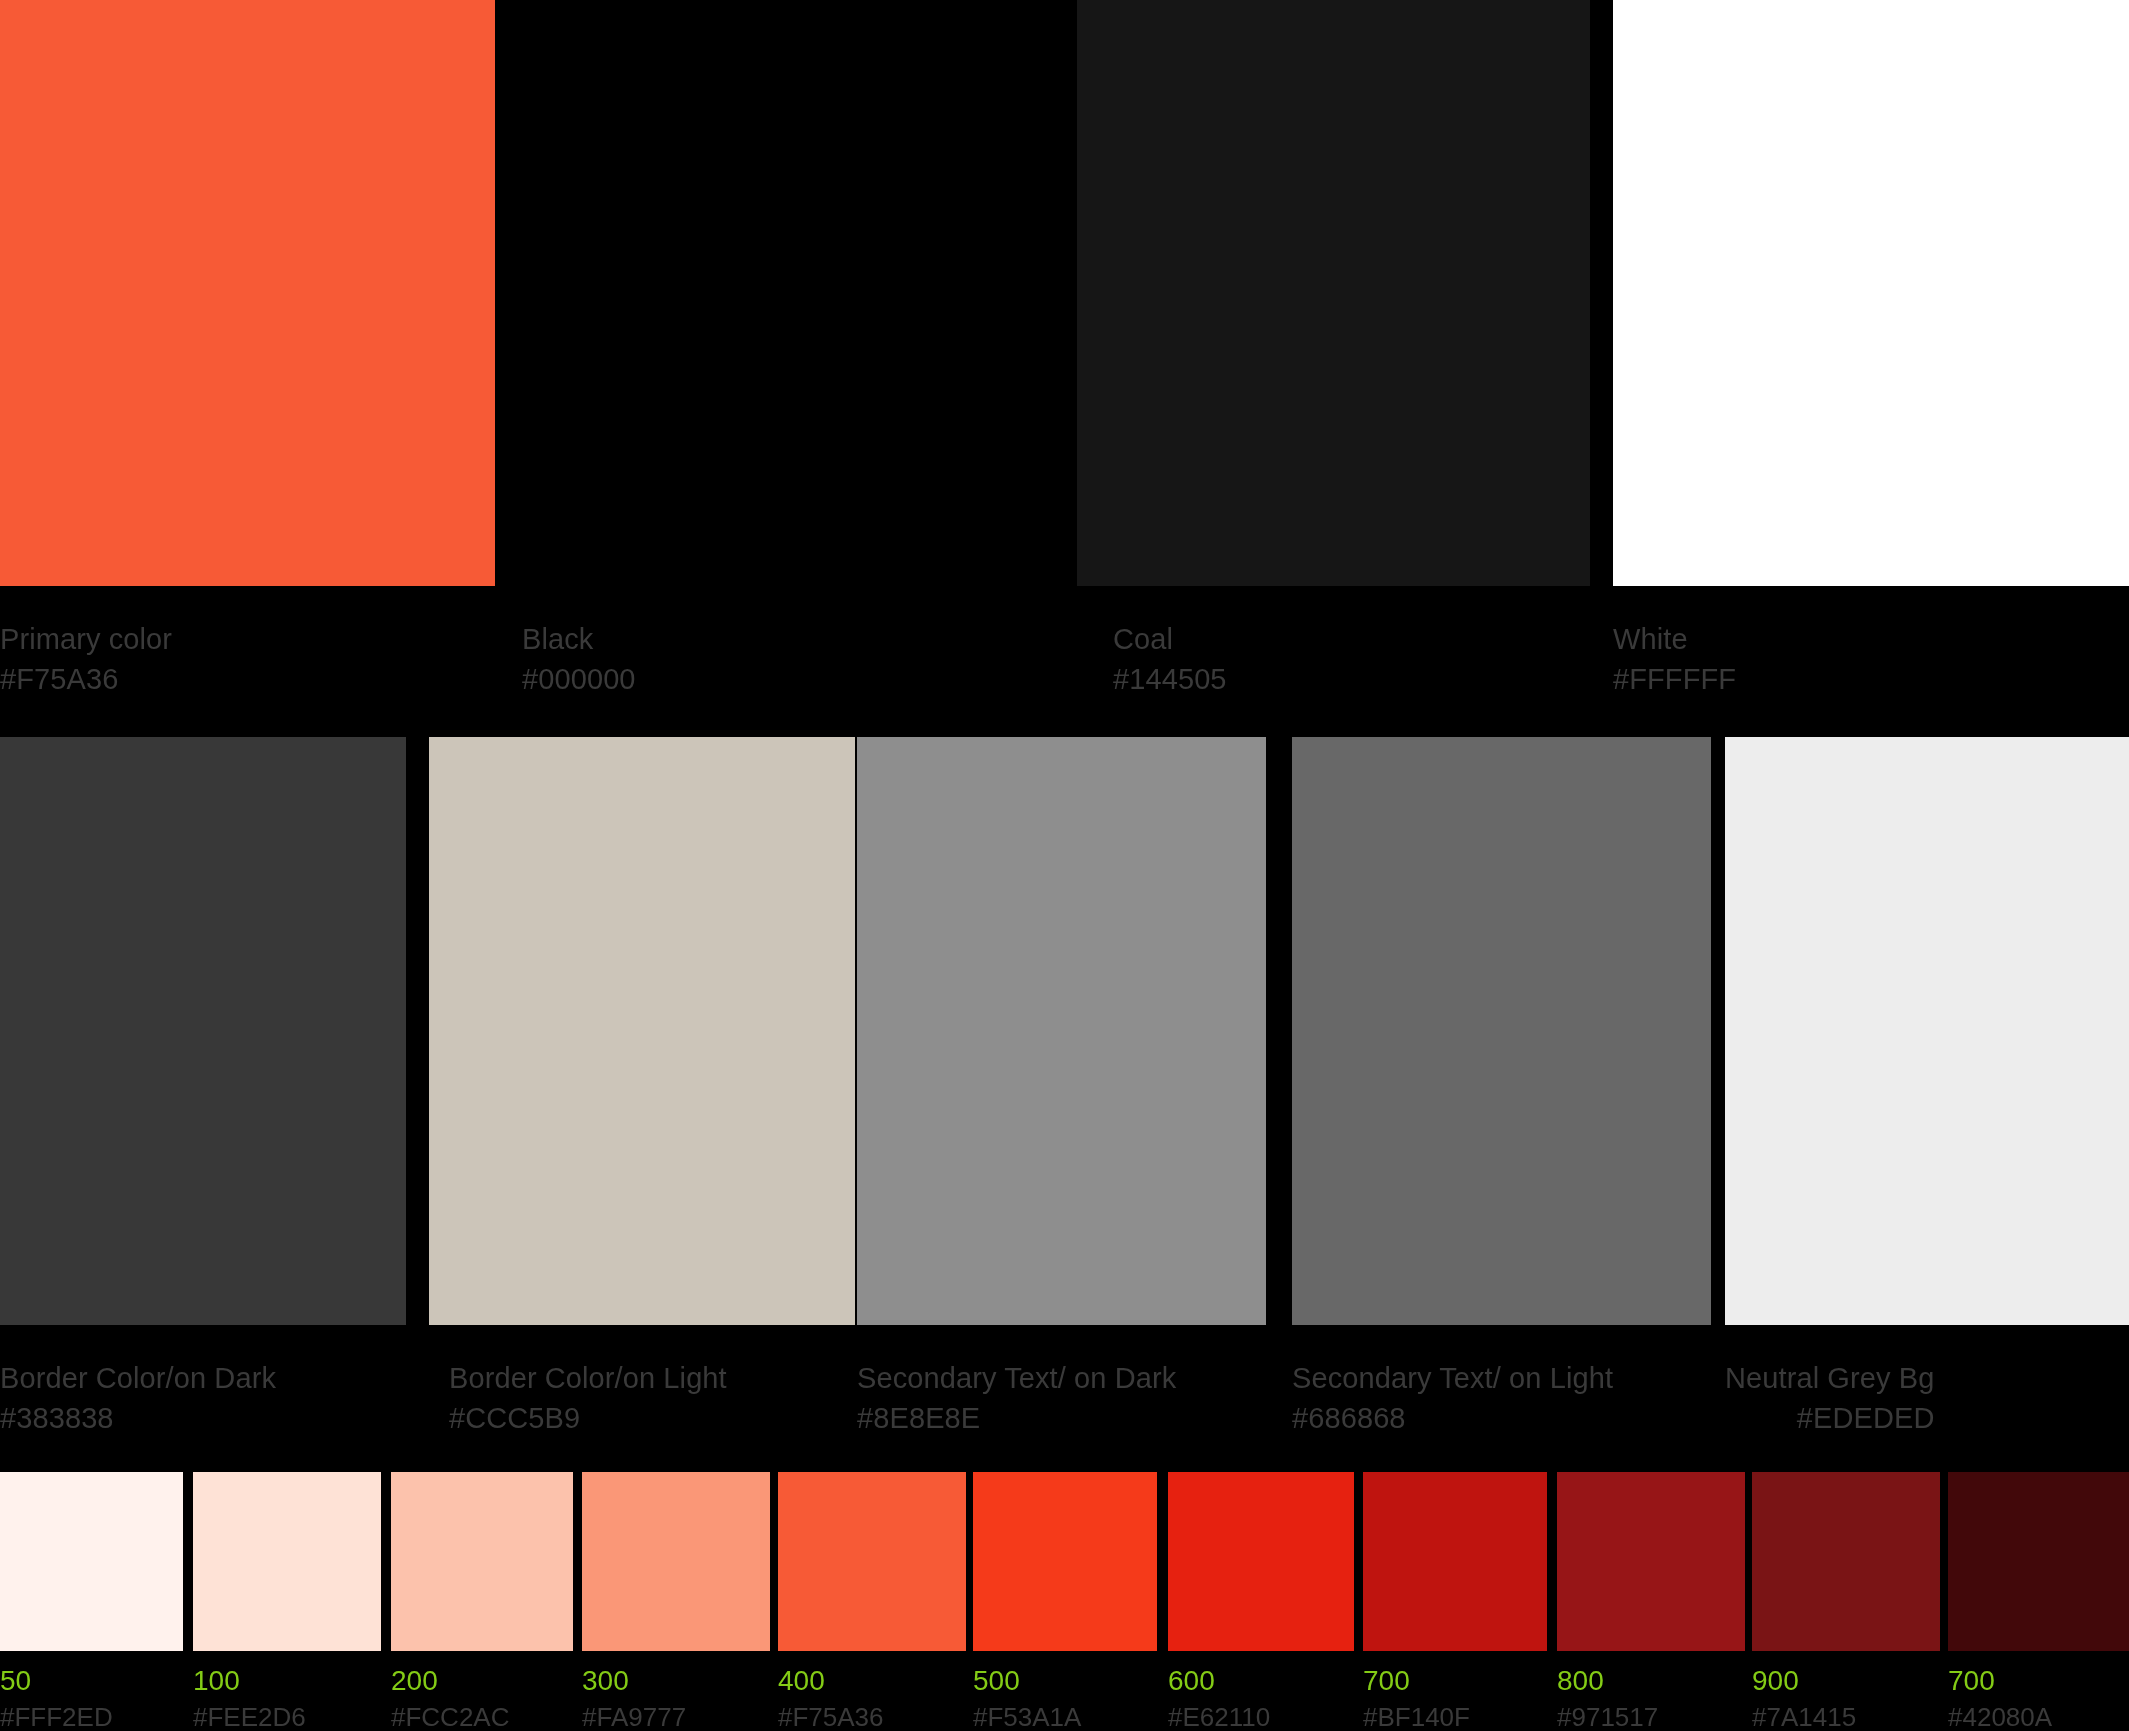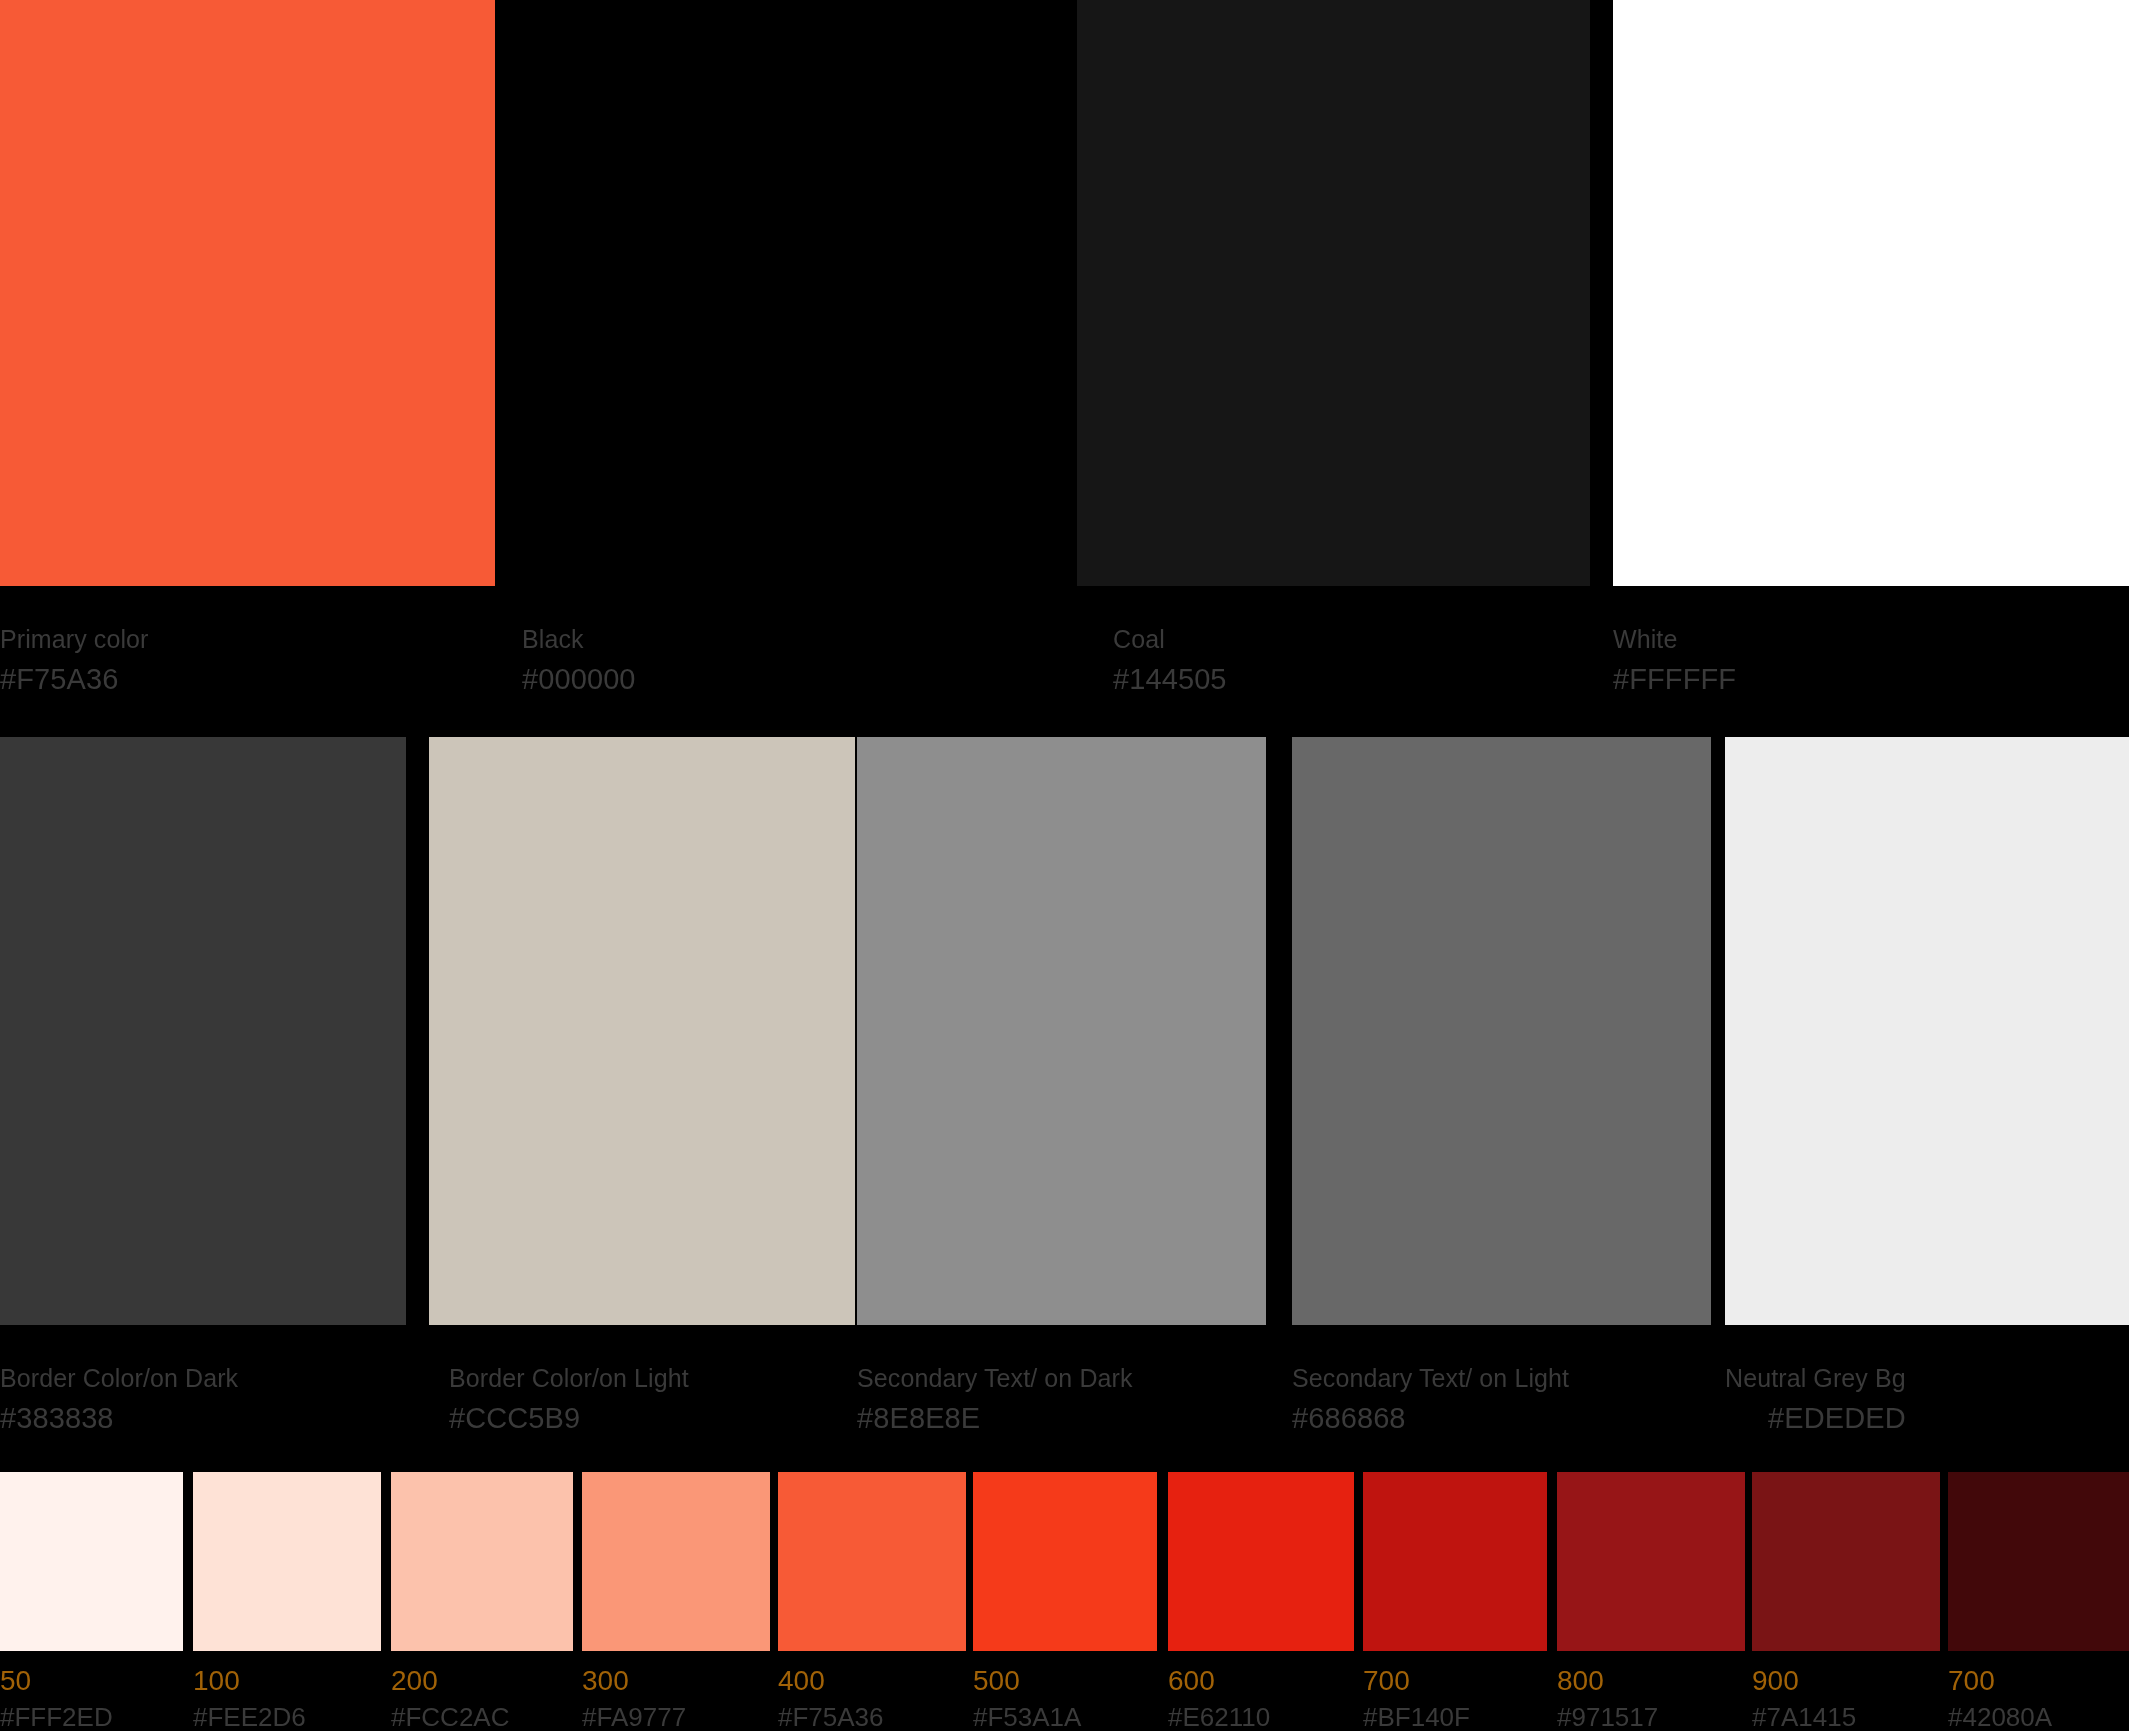--- a/index.html
+++ b/index.html
@@ -28,42 +28,42 @@
     position: absolute;
   }
 
   
   .label-group {
     position: absolute;
     color: #3a3a3a;
     white-space: nowrap;
   }
   .label-name {
-    font-size: 25px;
+    font-size: 29px;
     line-height: 40px;
     letter-spacing: 0.1px;
     color: #3a3a3a;
   }
   .label-hex {
     font-size: 29px;
     line-height: 40px;
     letter-spacing: 0.1px;
     color: #3a3a3a;
   }
 
   
   .scale-label {
     position: absolute;
     color: #3a3a3a;
     white-space: nowrap;
   }
   .scale-step {
     font-size: 28px;
     line-height: 37px;
-    color: #a16207;
+    color: #84cc16;
   }
   .scale-hex {
     font-size: 26px;
     line-height: 36px;
     color: #3a3a3a;
   }
 </style>
 </head>
 <body>
 

